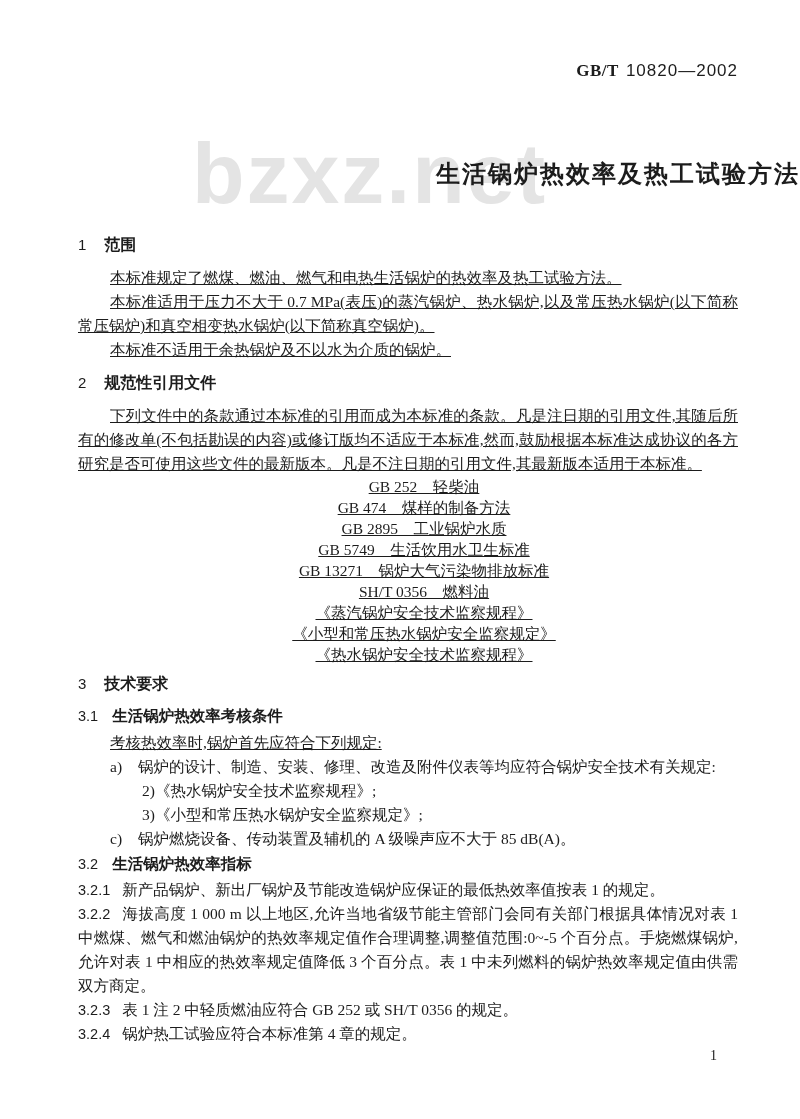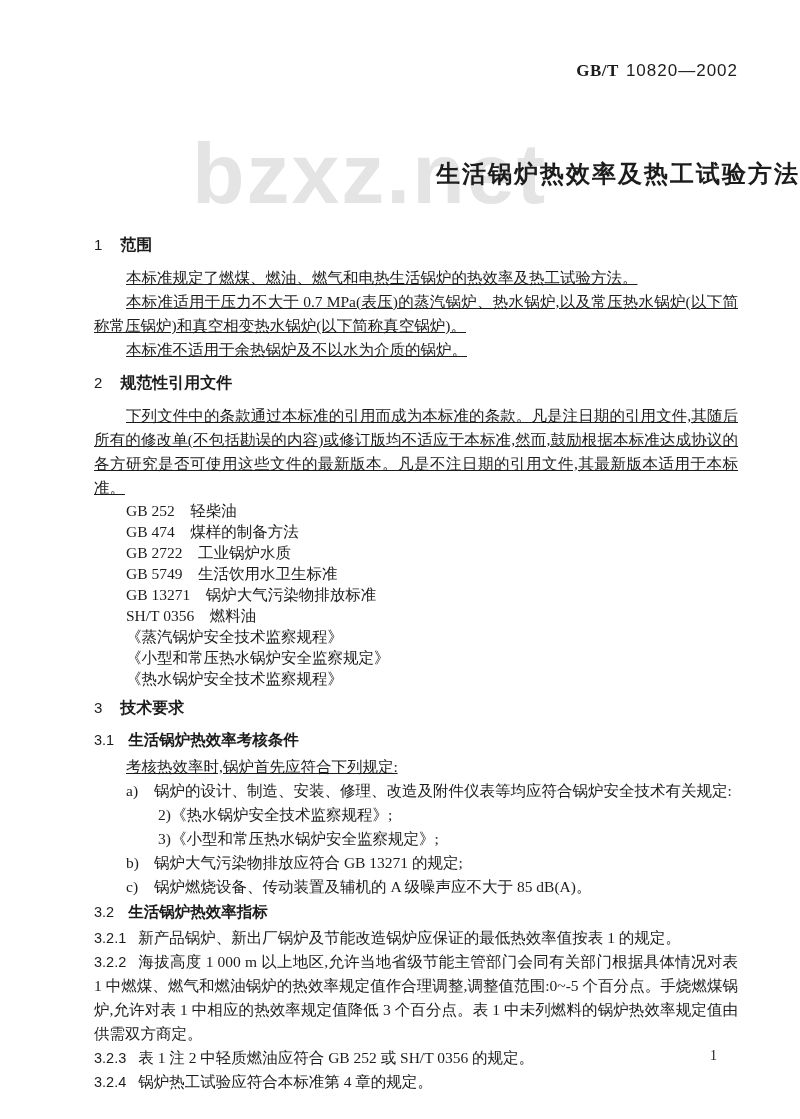--- a/index.html
+++ b/index.html
@@ -48,41 +48,41 @@
   .doc-title {
     position: relative;
     z-index: 1;
     text-align: right;
     font-family: "Liberation Sans", "DejaVu Sans", sans-serif;
     font-weight: 700;
     font-size: 24px;
     letter-spacing: 2px;
     line-height: 36px;
   }
-  .content { position: relative; z-index: 1; padding: 0 62px 0 78px; margin-left: 16px; }
+  .content { position: relative; z-index: 1; padding: 0 62px 0 78px; }
   
   .sec-head {
     font-family: "Liberation Sans", "DejaVu Sans", sans-serif;
     font-size: 16px;
     line-height: 22px;
   }
   .sec-head .num { font-weight: 400; font-size: 15px; margin-right: 18px; }
   .sec-head .txt { font-weight: 700; }
   .sub-head { font-family: "Liberation Sans", "DejaVu Sans", sans-serif; font-size: 15.5px; line-height: 21px; }
   .sub-head .num { font-weight: 400; font-size: 14.5px; margin-right: 14px; text-align: right; }
   .sub-head .txt { font-weight: 700; }
   #h-s1 { margin: 42px 0 10px; }
   #h-s2 { margin: 10px 0 10px; }
   #h-s3 { margin: 8px 0 10px; }
   #h-s31 { margin: 0 0 4px; }
   #h-s32 { margin: 2px 0 3px; }
   
   p { line-height: 24px; text-align: justify; }
   .ind { text-indent: 32px; text-decoration: underline; }
-  .refs p { line-height: 21px; padding-left: 32px; text-align: left; }
+  .refs p { line-height: 21px; padding-left: 32px; text-align: center; text-decoration: underline; }
   .li { padding-left: 32px; line-height: 24px; text-align: left; }
   .li .lab { display: inline-block; width: 28px; }
   .subli { padding-left: 64px; line-height: 24px; text-align: left; }
   .clause { line-height: 24px; }
   .clause .cnum {
     font-family: "Liberation Sans", "DejaVu Sans", sans-serif;
     font-size: 14.5px;
     margin-right: 12px;
     white-space: nowrap;
   }
@@ -117,21 +117,21 @@
     <p class="ind">本标准适用于压力不大于 0.7 MPa(表压)的蒸汽锅炉、热水锅炉,以及常压热水锅炉(以下简称常压锅炉)和真空相变热水锅炉(以下简称真空锅炉)。</p>
     <p class="ind">本标准不适用于余热锅炉及不以水为介质的锅炉。</p>
 
     <div class="sec-head" id="h-s2">
       <span class="num">2</span><span class="txt">规范性引用文件</span>
     </div>
     <p class="ind">下列文件中的条款通过本标准的引用而成为本标准的条款。凡是注日期的引用文件,其随后所有的修改单(不包括勘误的内容)或修订版均不适应于本标准,然而,鼓励根据本标准达成协议的各方研究是否可使用这些文件的最新版本。凡是不注日期的引用文件,其最新版本适用于本标准。</p>
     <div class="refs">
       <p>GB 252　轻柴油</p>
       <p>GB 474　煤样的制备方法</p>
-      <p>GB 2722　工业锅炉水质</p>
+      <p>GB 2895　工业锅炉水质</p>
       <p>GB 5749　生活饮用水卫生标准</p>
       <p>GB 13271　锅炉大气污染物排放标准</p>
       <p>SH/T 0356　燃料油</p>
       <p>《蒸汽锅炉安全技术监察规程》</p>
       <p>《小型和常压热水锅炉安全监察规定》</p>
       <p>《热水锅炉安全技术监察规程》</p>
     </div>
 
     <div class="sec-head" id="h-s3">
       <span class="num">3</span><span class="txt">技术要求</span>
@@ -139,23 +139,20 @@
 
     <div class="sub-head" id="h-s31">
       <span class="num">3.1</span><span class="txt">生活锅炉热效率考核条件</span>
     </div>
     <p class="ind">考核热效率时,锅炉首先应符合下列规定:</p>
     <p class="li">
       <span class="lab">a)</span><span>锅炉的设计、制造、安装、修理、改造及附件仪表等均应符合锅炉安全技术有关规定:</span>
     </p>
     <p class="subli">2)《热水锅炉安全技术监察规程》;</p>
     <p class="subli">3)《小型和常压热水锅炉安全监察规定》;</p>
-    <p class="li">
-      <span class="lab">b)</span><span>锅炉大气污染物排放应符合 GB 13271 的规定;</span>
-    </p>
     <p class="li">
       <span class="lab">c)</span><span>锅炉燃烧设备、传动装置及辅机的 A 级噪声应不大于 85 dB(A)。</span>
     </p>
 
     <div class="sub-head" id="h-s32">
       <span class="num">3.2</span><span class="txt">生活锅炉热效率指标</span>
     </div>
     <p class="clause">
       <span class="cnum">3.2.1</span><span>新产品锅炉、新出厂锅炉及节能改造锅炉应保证的最低热效率值按表 1 的规定。</span>
     </p>

